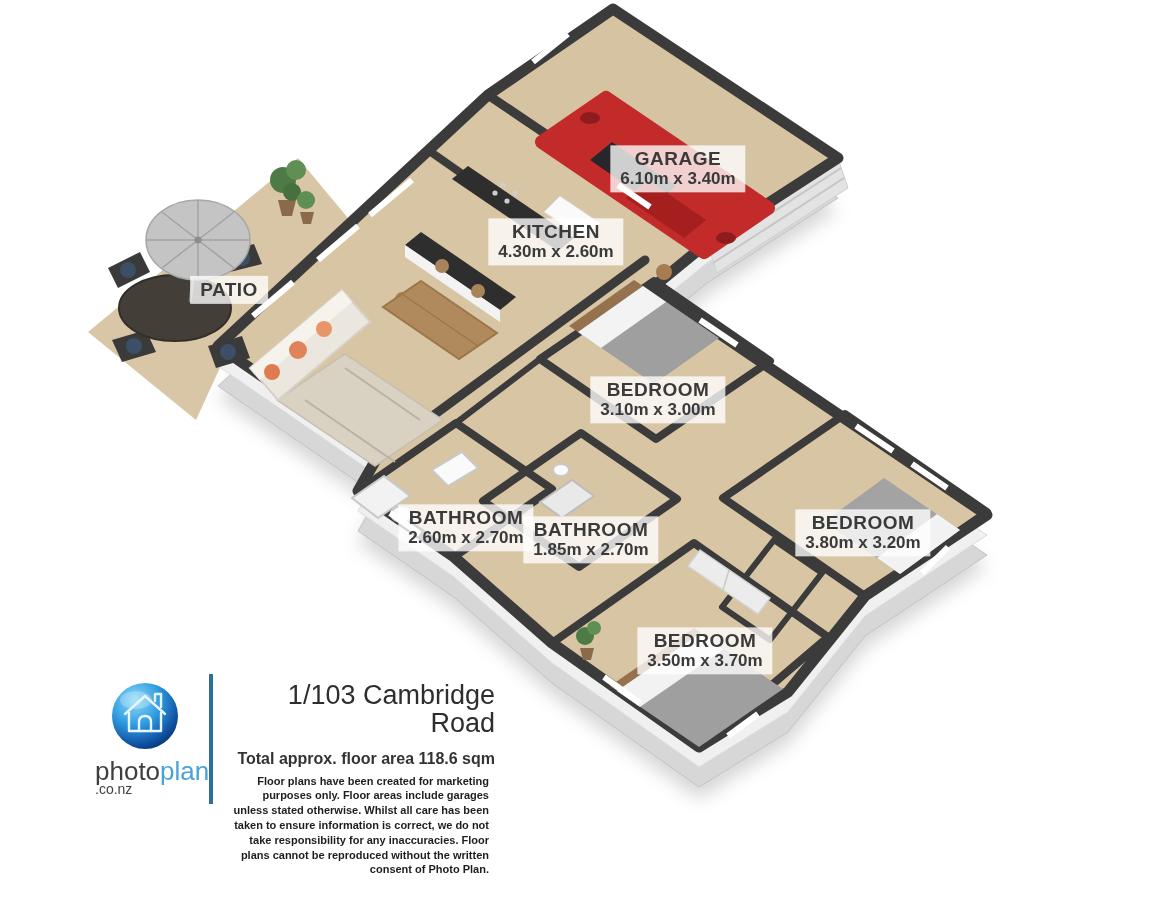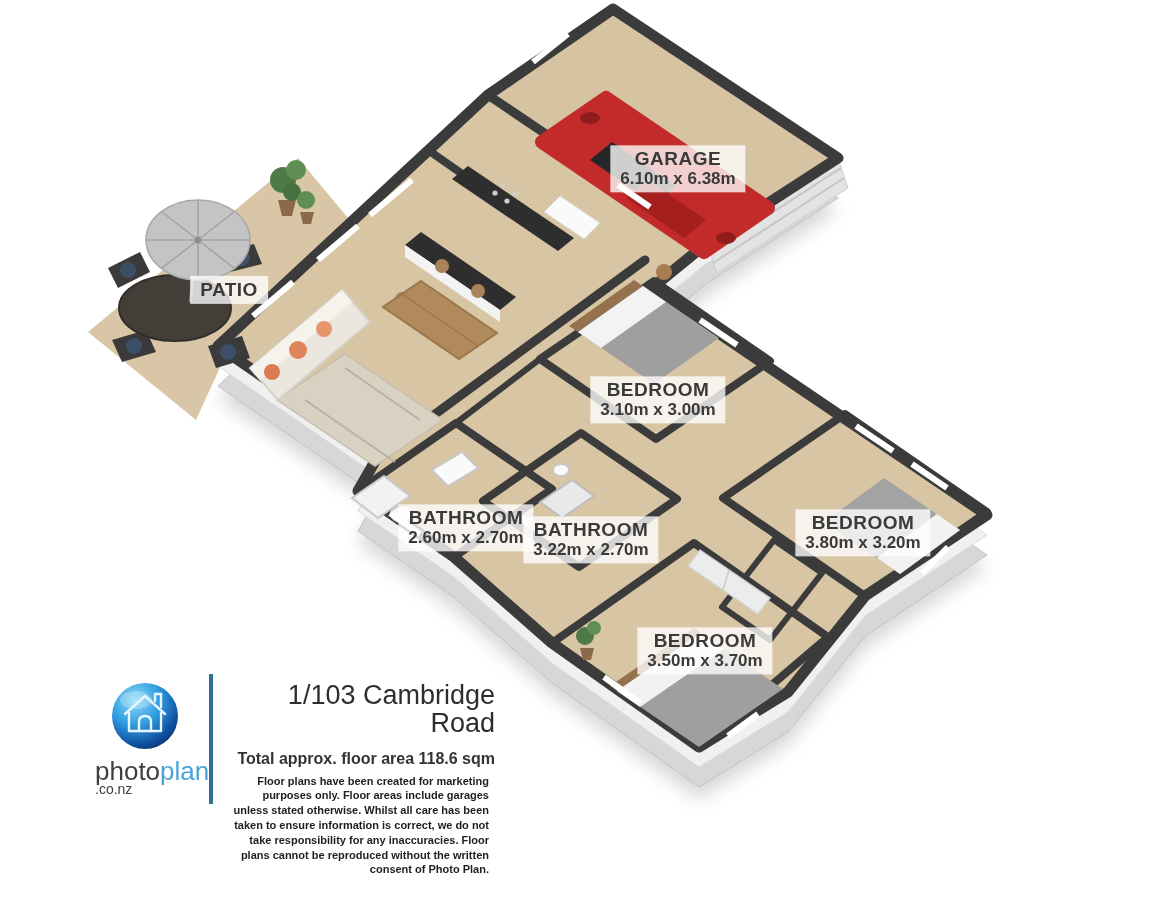--- a/index.html
+++ b/index.html
@@ -201,37 +201,41 @@
       <line x1="912" y1="464" x2="947" y2="488"></line>
       <line x1="948" y1="547" x2="922" y2="573"></line>
       <line x1="640" y1="703" x2="604" y2="677"></line>
       <line x1="390" y1="513" x2="420" y2="534"></line>
       <line x1="758" y1="714" x2="728" y2="736"></line>
     </g>
   </svg>
 
   <div class="room-label" style="left:678px;top:169px">
     <div class="rname">GARAGE</div>
-    <div class="rdims">6.10m x 6.38m</div>
+    <div class="rdims">6.10m x 3.40m</div>
+  </div>
+  <div class="room-label" style="left:556px;top:242px">
+    <div class="rname">KITCHEN</div>
+    <div class="rdims">4.30m x 2.60m</div>
   </div>
   <div class="room-label" style="left:229px;top:290px">
     <div class="rname">PATIO</div>
 
   </div>
   <div class="room-label" style="left:658px;top:400px">
     <div class="rname">BEDROOM</div>
     <div class="rdims">3.10m x 3.00m</div>
   </div>
   <div class="room-label" style="left:466px;top:528px">
     <div class="rname">BATHROOM</div>
     <div class="rdims">2.60m x 2.70m</div>
   </div>
   <div class="room-label" style="left:591px;top:540px">
     <div class="rname">BATHROOM</div>
-    <div class="rdims">3.22m x 2.70m</div>
+    <div class="rdims">1.85m x 2.70m</div>
   </div>
   <div class="room-label" style="left:863px;top:533px">
     <div class="rname">BEDROOM</div>
     <div class="rdims">3.80m x 3.20m</div>
   </div>
   <div class="room-label" style="left:705px;top:651px">
     <div class="rname">BEDROOM</div>
     <div class="rdims">3.50m x 3.70m</div>
   </div>
 

